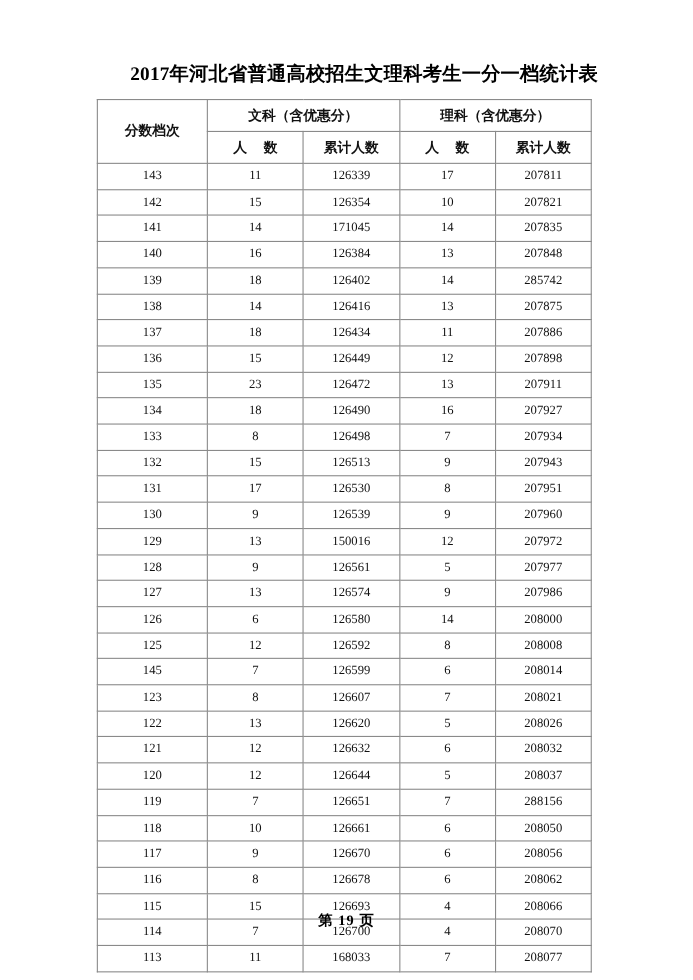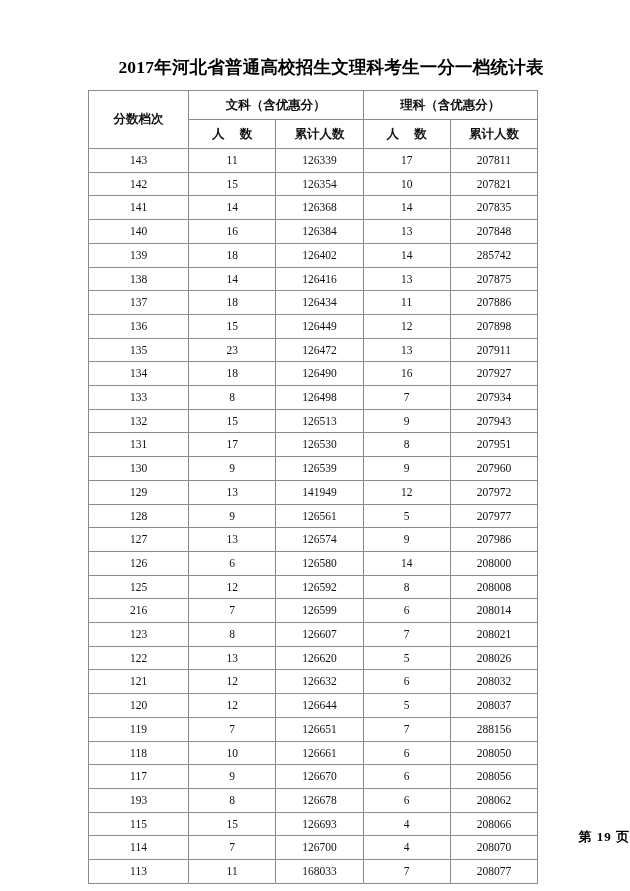--- a/index.html
+++ b/index.html
@@ -79,21 +79,21 @@
     line-height: 22.7px;
     font-family: "Liberation Serif", "DejaVu Serif", serif;
   }
   td.col-rank { width: 99px; }
   td.col-num  { width: 88px; }
   .footer {
     position: absolute;
     left: 0;
     top: 828px;
     width: 630px;
-    text-align: right;
+    text-align: center;
     font-size: 13px;
     font-weight: bold;
     letter-spacing: 1px;
     font-family: "Liberation Serif", "DejaVu Serif", serif;
   }
 </style>
 </head>
 <body>
 
 <div class="page">
@@ -126,21 +126,21 @@
           <tr>
             <td class="col-rank">142</td>
             <td class="col-num">15</td>
             <td class="col-num">126354</td>
             <td class="col-num">10</td>
             <td class="col-num">207821</td>
           </tr>
           <tr>
             <td class="col-rank">141</td>
             <td class="col-num">14</td>
-            <td class="col-num">126368</td>
+            <td class="col-num">171045</td>
             <td class="col-num">14</td>
             <td class="col-num">207835</td>
           </tr>
           <tr>
             <td class="col-rank">140</td>
             <td class="col-num">16</td>
             <td class="col-num">126384</td>
             <td class="col-num">13</td>
             <td class="col-num">207848</td>
           </tr>
@@ -210,21 +210,21 @@
           <tr>
             <td class="col-rank">130</td>
             <td class="col-num">9</td>
             <td class="col-num">126539</td>
             <td class="col-num">9</td>
             <td class="col-num">207960</td>
           </tr>
           <tr>
             <td class="col-rank">129</td>
             <td class="col-num">13</td>
-            <td class="col-num">141949</td>
+            <td class="col-num">150016</td>
             <td class="col-num">12</td>
             <td class="col-num">207972</td>
           </tr>
           <tr>
             <td class="col-rank">128</td>
             <td class="col-num">9</td>
             <td class="col-num">126561</td>
             <td class="col-num">5</td>
             <td class="col-num">207977</td>
           </tr>
@@ -243,21 +243,21 @@
             <td class="col-num">208000</td>
           </tr>
           <tr>
             <td class="col-rank">125</td>
             <td class="col-num">12</td>
             <td class="col-num">126592</td>
             <td class="col-num">8</td>
             <td class="col-num">208008</td>
           </tr>
           <tr>
-            <td class="col-rank">216</td>
+            <td class="col-rank">145</td>
             <td class="col-num">7</td>
             <td class="col-num">126599</td>
             <td class="col-num">6</td>
             <td class="col-num">208014</td>
           </tr>
           <tr>
             <td class="col-rank">123</td>
             <td class="col-num">8</td>
             <td class="col-num">126607</td>
             <td class="col-num">7</td>
@@ -299,21 +299,21 @@
             <td class="col-num">208050</td>
           </tr>
           <tr>
             <td class="col-rank">117</td>
             <td class="col-num">9</td>
             <td class="col-num">126670</td>
             <td class="col-num">6</td>
             <td class="col-num">208056</td>
           </tr>
           <tr>
-            <td class="col-rank">193</td>
+            <td class="col-rank">116</td>
             <td class="col-num">8</td>
             <td class="col-num">126678</td>
             <td class="col-num">6</td>
             <td class="col-num">208062</td>
           </tr>
           <tr>
             <td class="col-rank">115</td>
             <td class="col-num">15</td>
             <td class="col-num">126693</td>
             <td class="col-num">4</td>

